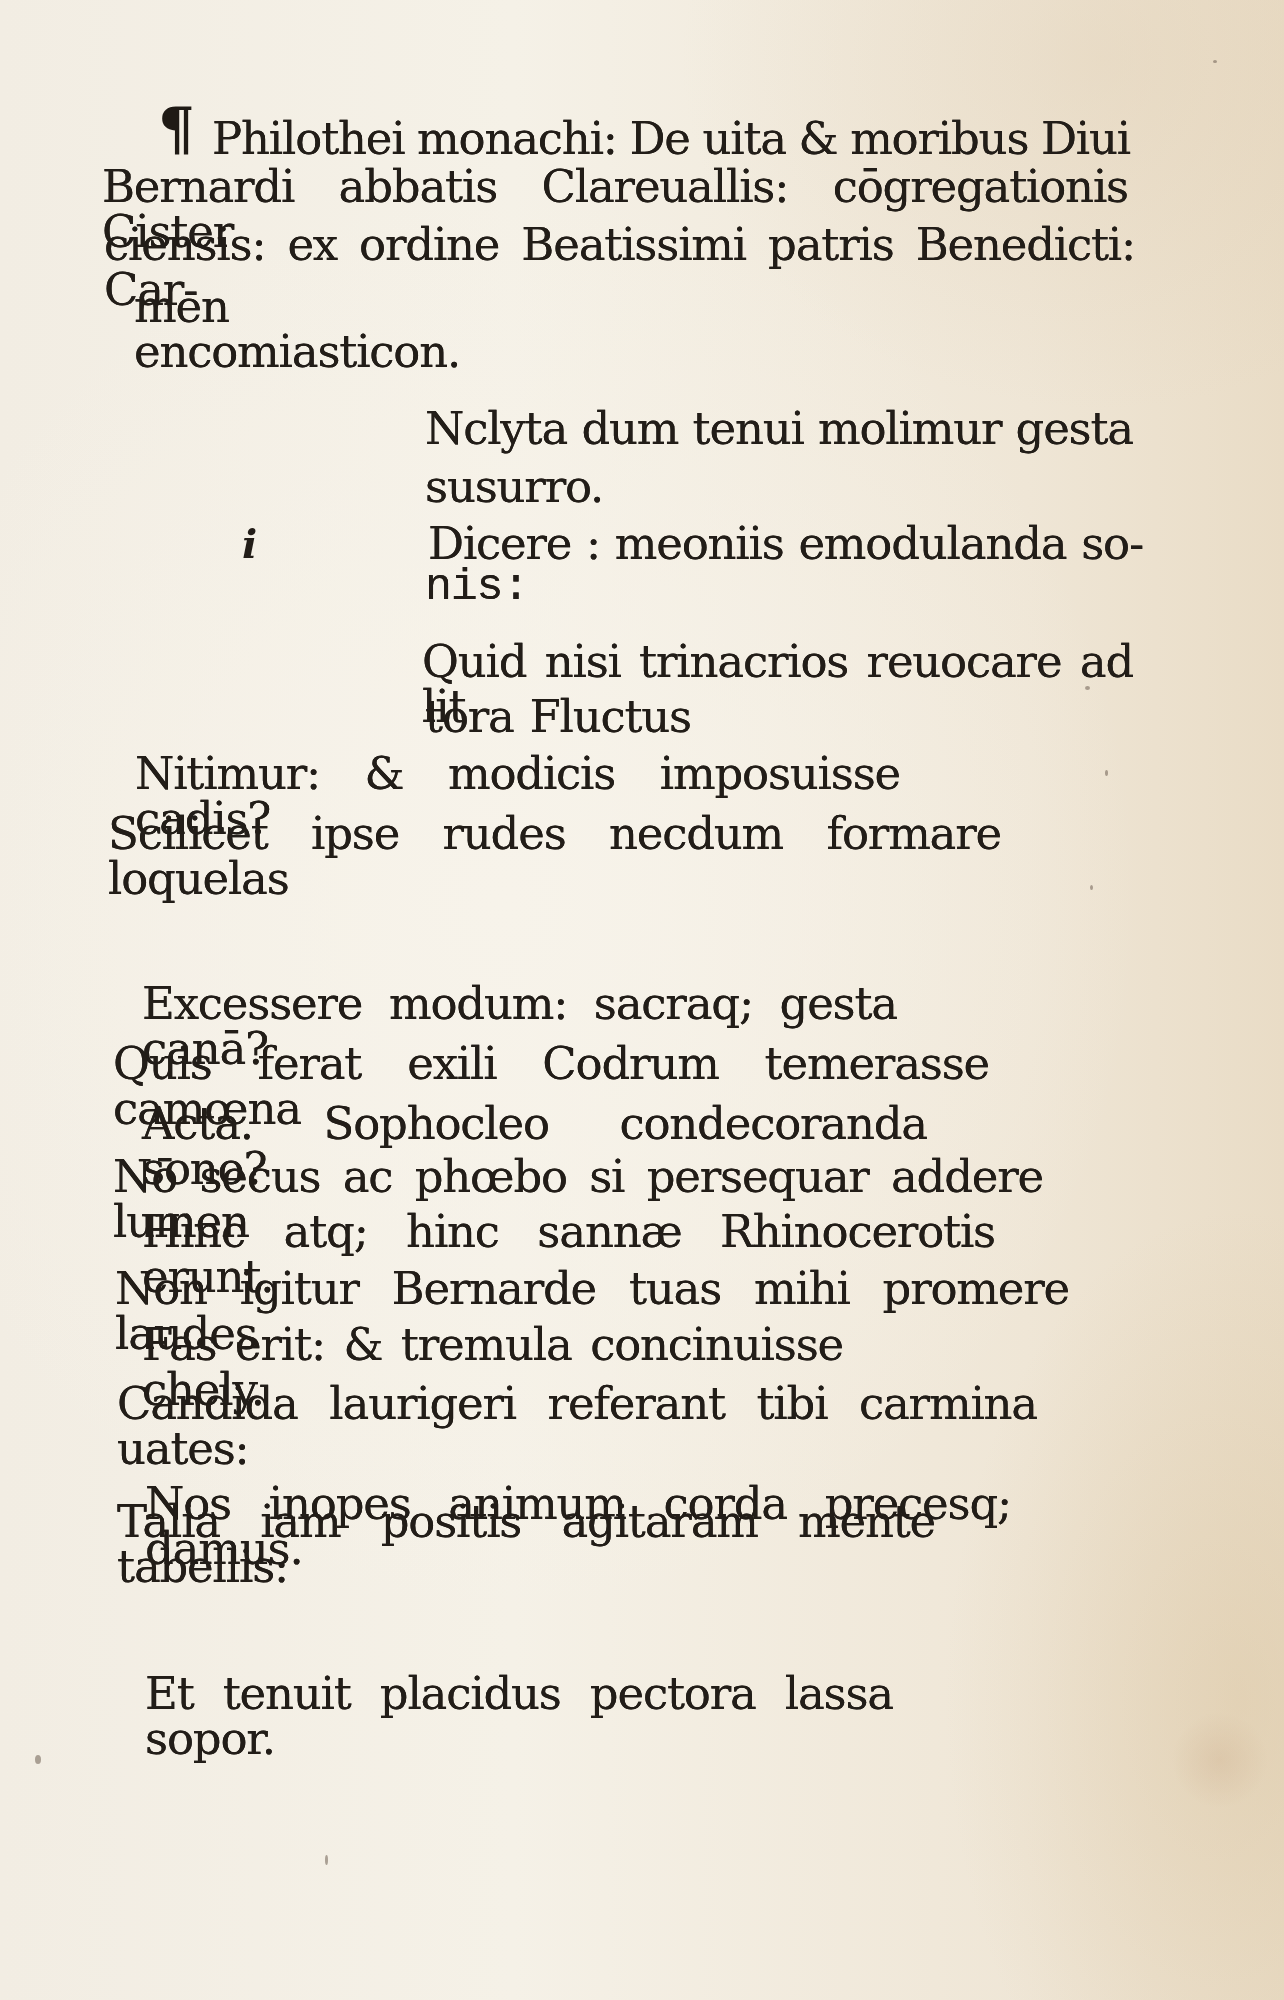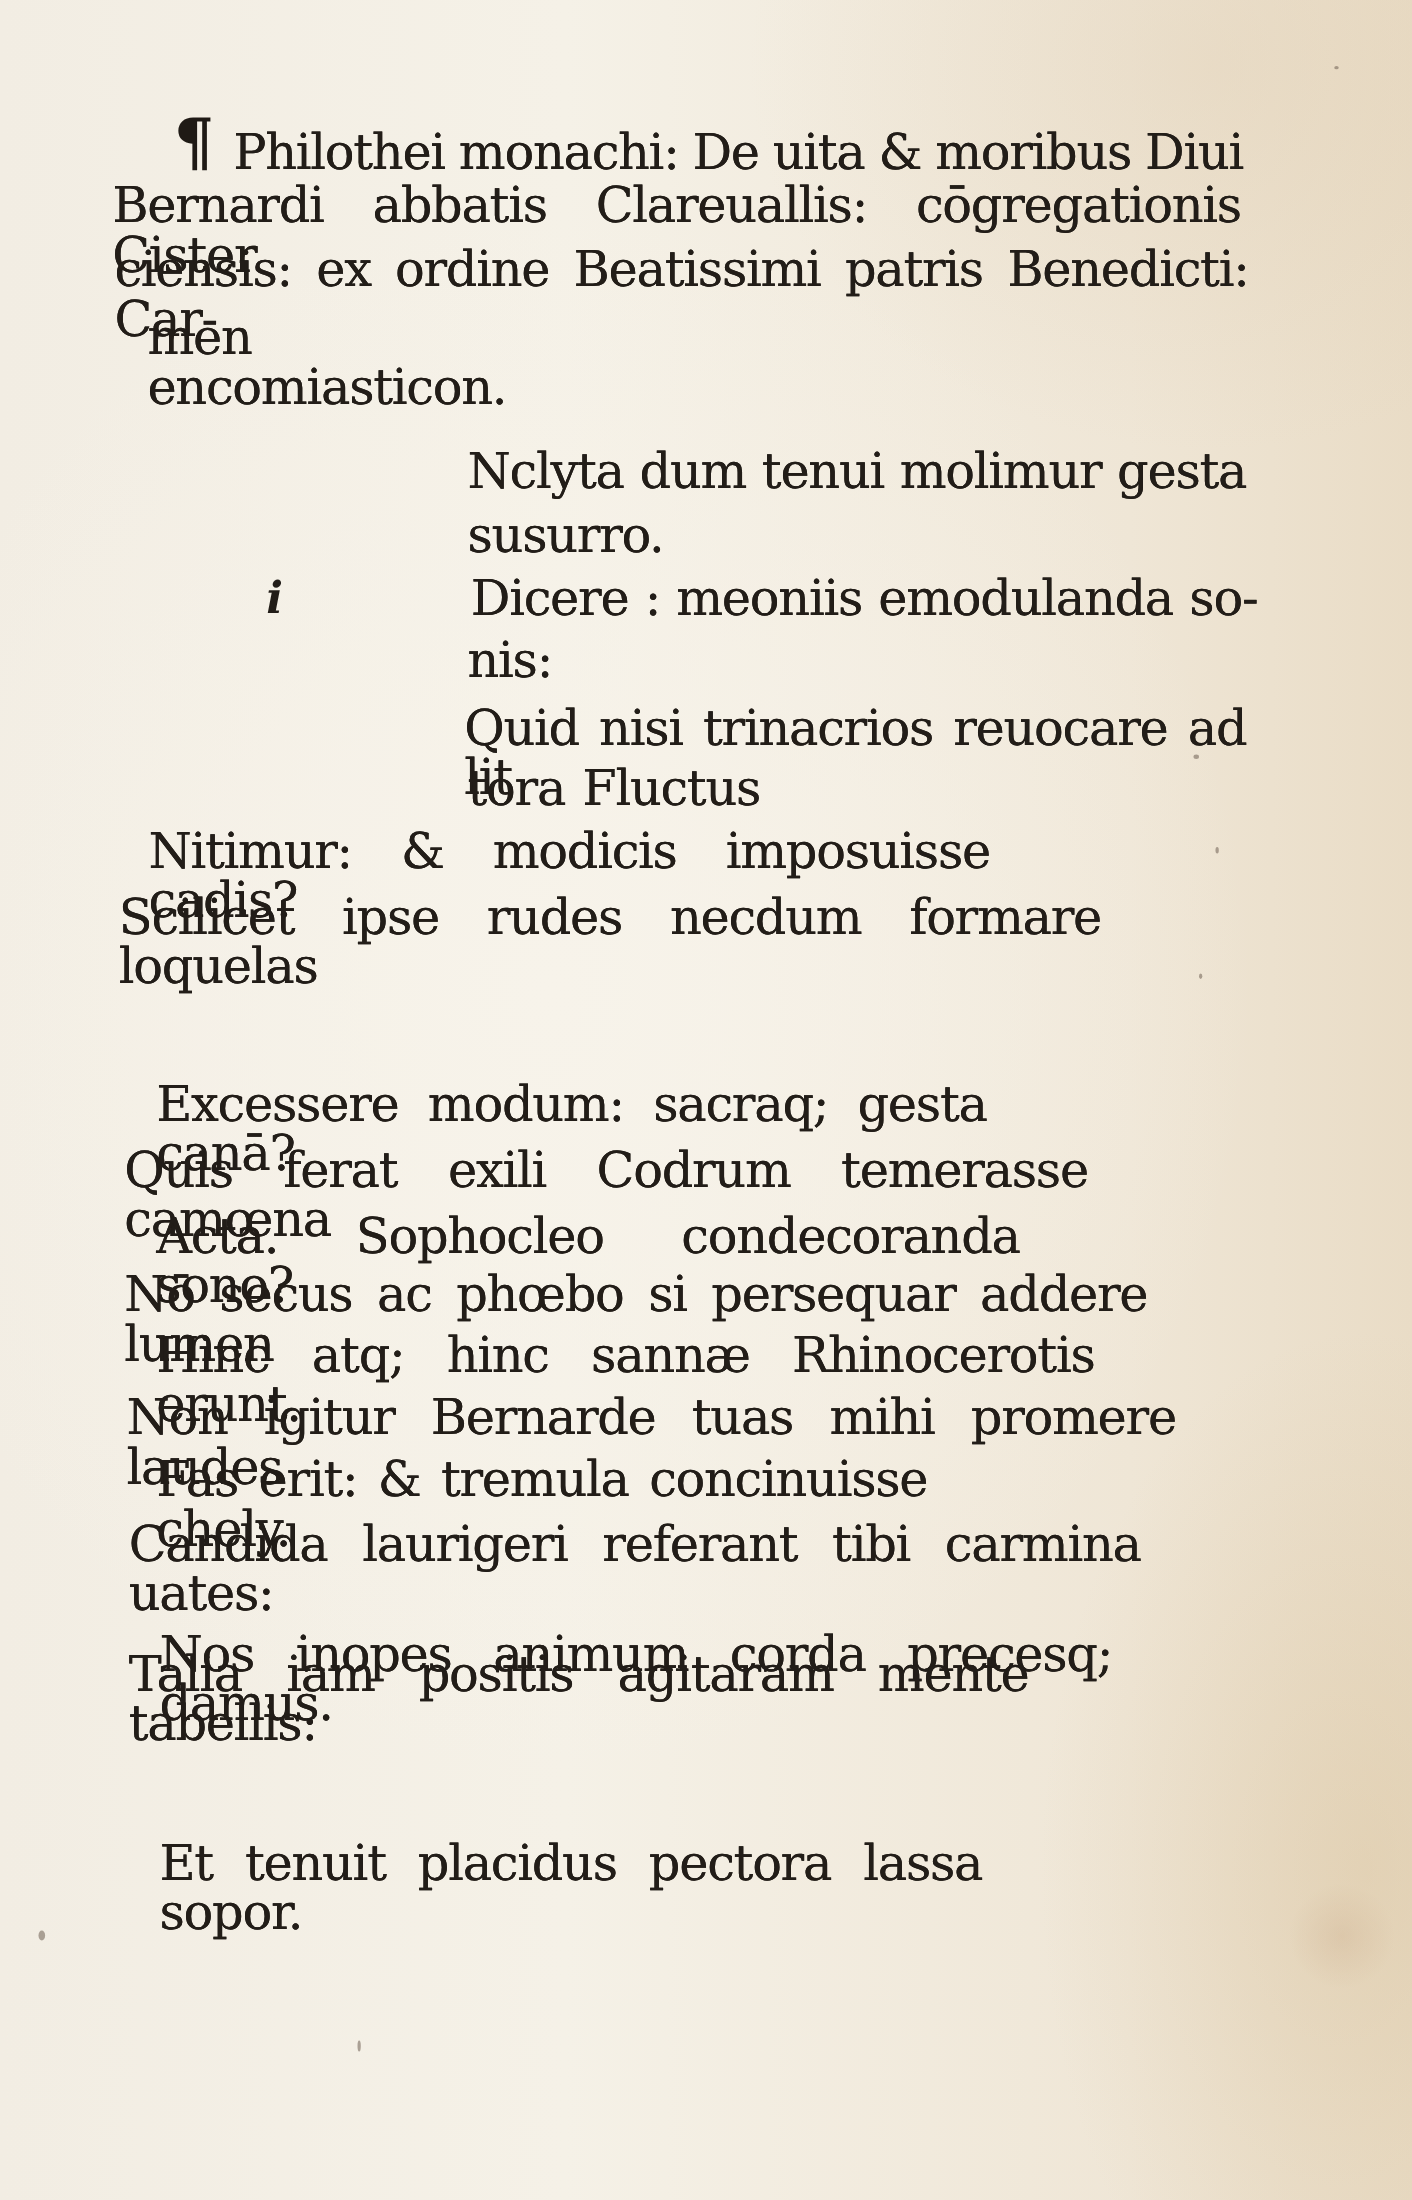--- a/index.html
+++ b/index.html
@@ -65,21 +65,21 @@
 
   <div class="line" style="left:425px; top:406px; width:708px;">
     <span class="txt">Nclyta dum tenui molimur gesta</span>
     </div>
   <div class="line" style="left:425px; top:464px; width:168px;">
     <span class="txt">susurro.</span>
     </div>
   <div class="line" style="left:428px; top:521px; width:715px;">
     <span class="txt">Dicere : meoniis emodulanda so-</span>
     </div>
-  <div class="line" style="left:425px; top:577px; width:80px; text-align-last:left;">
+  <div class="line" style="left:425px; top:565px; width:80px; text-align-last:left;font-family:Liberation Mono, monospace;">
     <span class="txt">nis:</span>
     </div>
   <div class="line" style="left:422px; top:639px; width:711px;">
     <span class="txt">Quid nisi trinacrios reuocare ad lit</span>
     </div>
   <div class="line" style="left:425px; top:694px; width:266px;">
     <span class="txt">tora Fluctus</span>
     </div>
 
   <div class="line" style="left:135px; top:751px; width:765px;">

